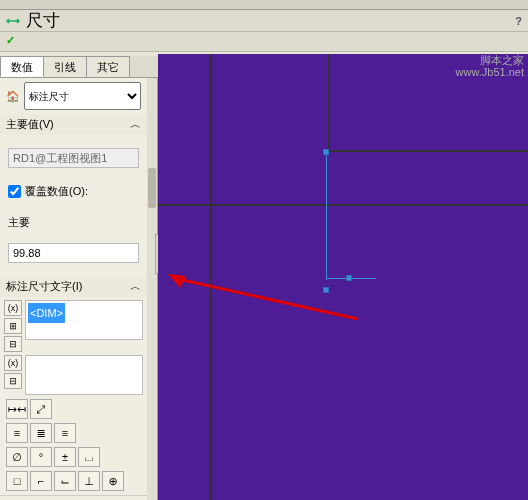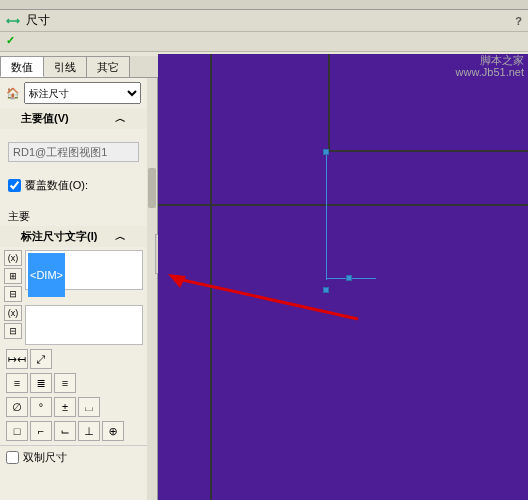--- a/index.html
+++ b/index.html
@@ -1,45 +1,45 @@
 <!DOCTYPE html>
 <html><head>
 <meta charset="utf-8">
 <style>
 *{box-sizing:border-box;margin:0;padding:0;font-family:"Microsoft YaHei",Arial,sans-serif;font-size:11px}
 body{width:528px;height:500px;overflow:hidden;background:#e8e6d8;position:relative}
 .top-bar{height:10px;background:#d4d2c4;border-bottom:1px solid #999}
 .title-row{display:flex;align-items:center;height:22px;background:#dedcce;border-bottom:1px solid #b8b6a8;padding:0 6px}
 .title-row .icon{width:14px;height:14px;margin-right:6px}
-.title-row .title{font-size:12px;flex:1}
+.title-row .title{font-size:17px;flex:1}
 .title-row .qm{color:#555;font-weight:bold;cursor:pointer}
 .ok-row{height:20px;background:#dedcce;border-bottom:1px solid #b8b6a8;padding:2px 6px}
 .ok-row .ok{color:#0a0;font-weight:bold;cursor:pointer}
 .tabs{display:flex;height:22px;background:#dedcce;border-bottom:1px solid #999;margin-top:4px}
 .tab{padding:3px 10px;border:1px solid #999;border-bottom:none;background:#e8e6d8;margin-right:-1px;cursor:pointer}
 .tab.active{background:#fff;border-bottom:1px solid #fff;position:relative;z-index:1}
 .panel{width:158px;background:#f0eee2;border-right:1px solid #999;height:430px;overflow:hidden;position:relative}
 .scrollarea{position:absolute;top:0;left:0;right:10px;bottom:0;overflow:hidden}
 .vscroll{position:absolute;right:0;top:0;width:10px;height:100%;background:#e0ded0}
 .vscroll .thumb{width:8px;height:40px;background:#b8b6a8;margin:90px 1px 0;border-radius:2px}
 .row-trunc{padding:4px 6px;display:flex;align-items:center;gap:4px}
-.row-trunc select{flex:1;height:22px;font-size:10px}
-.section-hdr{display:flex;align-items:center;padding:3px 21px;font-weight:bold;background:#eceadc}
+.row-trunc select{flex:1;height:28px;font-size:10px}
+.section-hdr{display:flex;align-items:center;padding:3px 6px;font-weight:normal;background:#eceadc}
 .section-hdr .chev{margin-left:auto;cursor:pointer}
 .field{margin:13px 8px}
 .txtin{width:100%;height:20px;border:1px solid #bbb;padding:2px 4px;background:#fff}
 .txtin.ro{background:#eee;color:#666}
 .cbrow{display:flex;align-items:center;gap:4px;margin:16px 8px}
 .cbrow input{width:13px;height:13px}
 .lbl{margin:2px 8px}
 .dim-area{display:flex;margin:3px 4px}
 .sidebtns{display:flex;flex-direction:column;gap:2px;margin-right:3px}
 .sbtn{width:18px;height:16px;border:1px solid #aaa;background:#f5f3e7;font-size:9px;display:flex;align-items:center;justify-content:center;cursor:pointer}
 .bigtxt{flex:1;height:40px;border:1px solid #bbb;background:#fff;padding:2px;font-size:10px}
-.bigtxt .sel{background:#3399ff;color:#fff;display:inline-block;padding:16px 2px}
+.bigtxt .sel{background:#3399ff;color:#fff;display:inline-block;padding:4px 2px}
 .btnrow{display:flex;gap:2px;margin:4px 6px}
 .ibtn{width:22px;height:20px;border:1px solid #aaa;background:#f5f3e7;display:flex;align-items:center;justify-content:center;cursor:pointer;font-size:11px}
 .footer{display:flex;align-items:center;gap:4px;padding:4px 6px;border-top:1px solid #ccc}
 .canvas{position:absolute;left:158px;top:54px;right:0;bottom:0;background:#4c1d95}
 .vline{position:absolute;left:52px;top:0;width:2px;height:100%;background:#333}
 .hline{position:absolute;left:0;top:150px;height:2px;width:100%;background:#333}
 .partbox{position:absolute;left:170px;top:0;width:240px;height:98px;border:2px solid #333;border-top:none;border-right:none;background:transparent}
 .bluev{position:absolute;left:168px;top:98px;width:1px;height:128px;background:#3b8fd6}
 .blueh{position:absolute;left:168px;top:224px;width:50px;height:1px;background:#3b8fd6}
 .handle{position:absolute;width:6px;height:6px;background:#3b8fd6;border:1px solid #2a6fa8}
@@ -83,20 +83,21 @@
   <div class="section-hdr">
     <span>主要值(V)</span>
     <span class="chev">︿</span>
   </div>
   <div class="field"><input class="txtin ro" value="RD1@工程图视图1" style=""></div>
   <div class="cbrow">
     <input type="checkbox" checked="" style="">
     <span>覆盖数值(O):</span>
   </div>
   <div class="lbl">主要</div>
+  <div class="field"><input class="txtin" value="99.88" style=""></div>
 
   <div class="section-hdr">
     <span>标注尺寸文字(I)</span>
     <span class="chev">︿</span>
   </div>
 
   <div class="dim-area">
     <div class="sidebtns">
       <div class="sbtn">(x)</div>
       <div class="sbtn">⊞</div>

